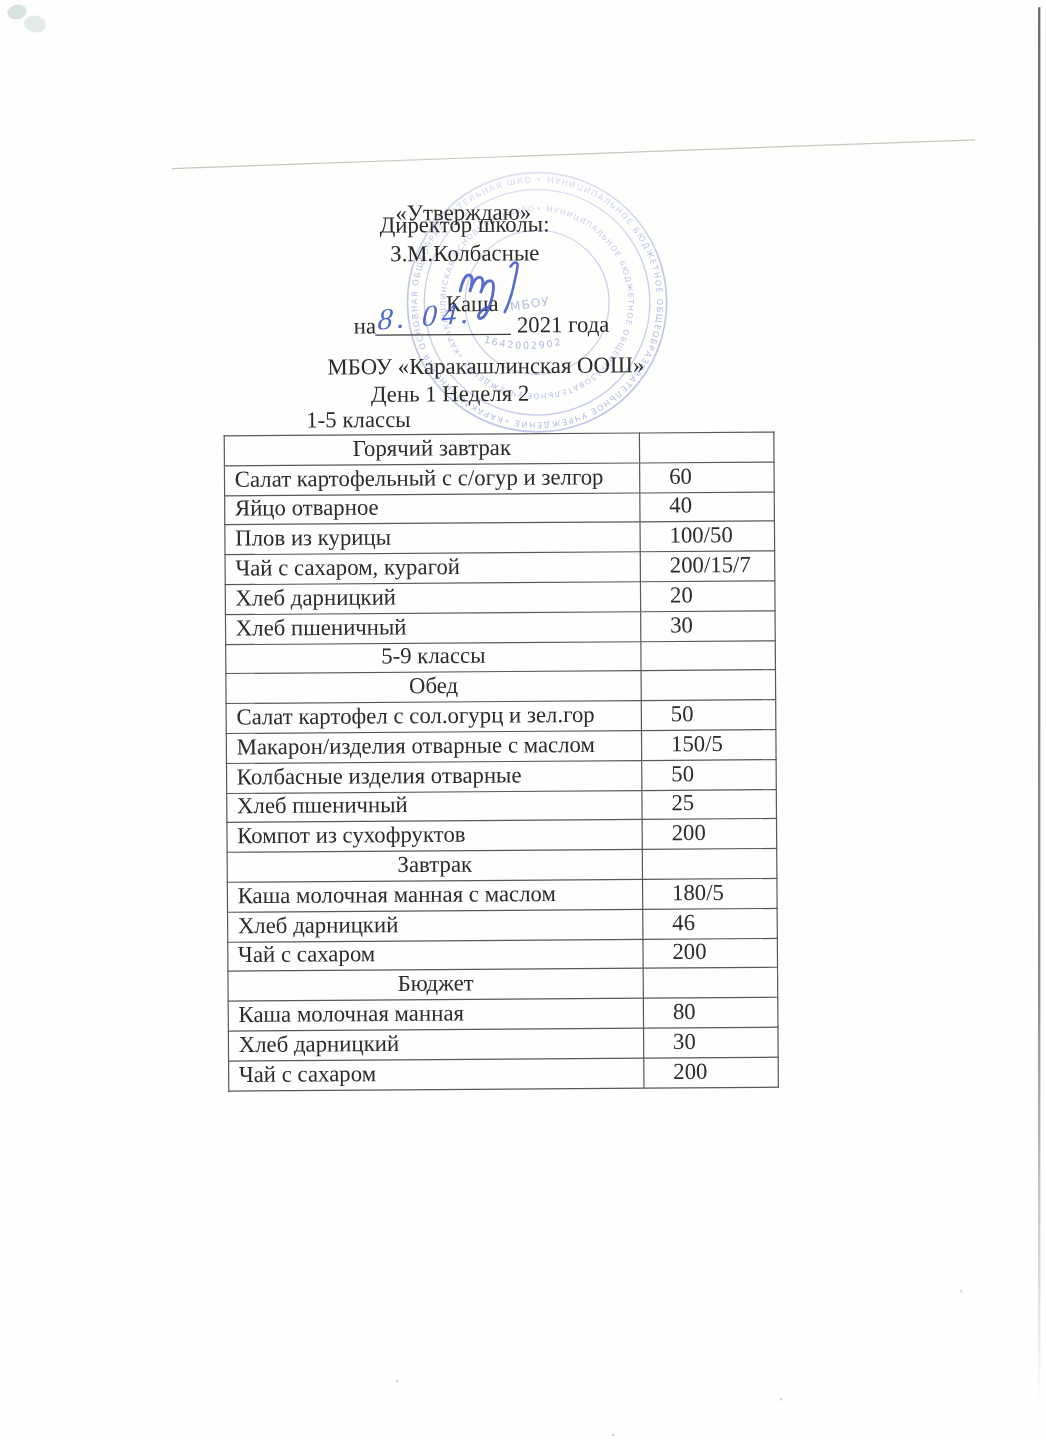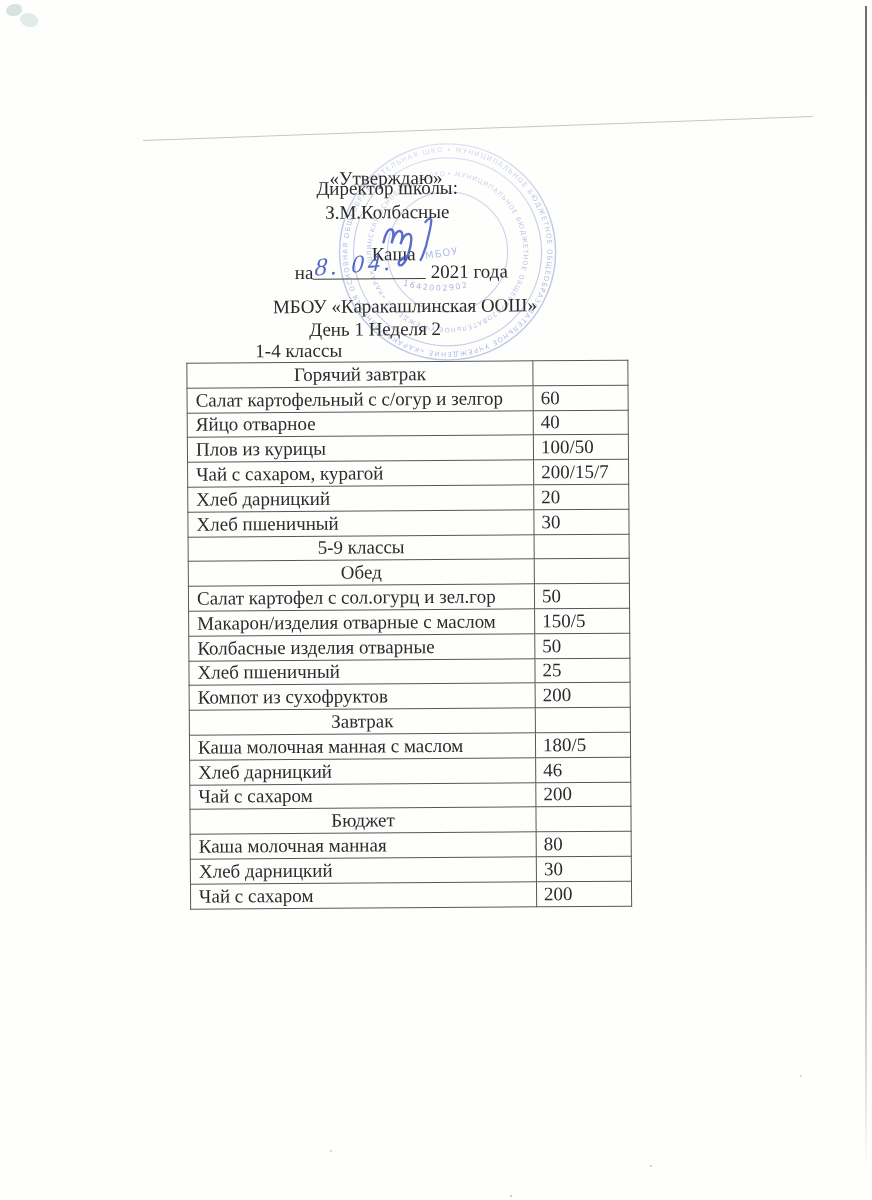--- a/index.html
+++ b/index.html
@@ -30,21 +30,21 @@
   
   .stamp-svg{position:absolute;left:335px;top:137px;z-index:1;}
   .stamp-svg text{font-family:"DejaVu Sans",sans-serif;}
   .signature-svg{position:absolute;left:372px;top:212px;z-index:4;}
   
   table.menu{position:absolute;left:188px;top:361px;width:432px;z-index:3;
     border-collapse:collapse;table-layout:fixed;}
   table.menu td{border:1px solid #585858;height:22.8px;font-size:19px;line-height:21px;
     padding:0 0 1px 8px;overflow:hidden;white-space:nowrap;vertical-align:middle;}
   table.menu td.c1{width:345px;}
-  table.menu td.c2{width:87px;padding-left:7px;}
+  table.menu td.c2{width:87px;padding-left:24px;}
   table.menu td.section{text-align:center;padding-left:0;}
 </style>
 </head>
 <body>
 
 <div class="page">
 
   <div class="scan-top-line"></div>
   <div class="scan-right-line"></div>
   <div class="corner-smudge-a"></div>
@@ -94,21 +94,21 @@
     <div class="hl ctr" style="left:396px;top:243px">Каша</div>
 
     <div class="hl" style="left:297px;top:261px">на</div>
     <div class="blank-line">
       <div class="hw-date" style="color:#3d54c0">8. 04.</div>
     </div>
     <div class="hl" style="left:433px;top:261px">2021 года</div>
 
     <div class="hl ctr" style="left:407px;top:295px">МБОУ «Каракашлинская ООШ»</div>
     <div class="hl ctr" style="left:377px;top:318px">День 1 Неделя 2</div>
-    <div class="hl" style="left:257px;top:339px">1-4 классы</div>
+    <div class="hl" style="left:257px;top:339px">1-5 классы</div>
 
     <table class="menu">
       <tbody>
           <tr>
             <td class="c1 section">Горячий завтрак</td>
             <td class="c2"></td>
           </tr>
           <tr>
             <td class="c1">Салат картофельный с с/огур и зелгор</td>
             <td class="c2">60</td>

